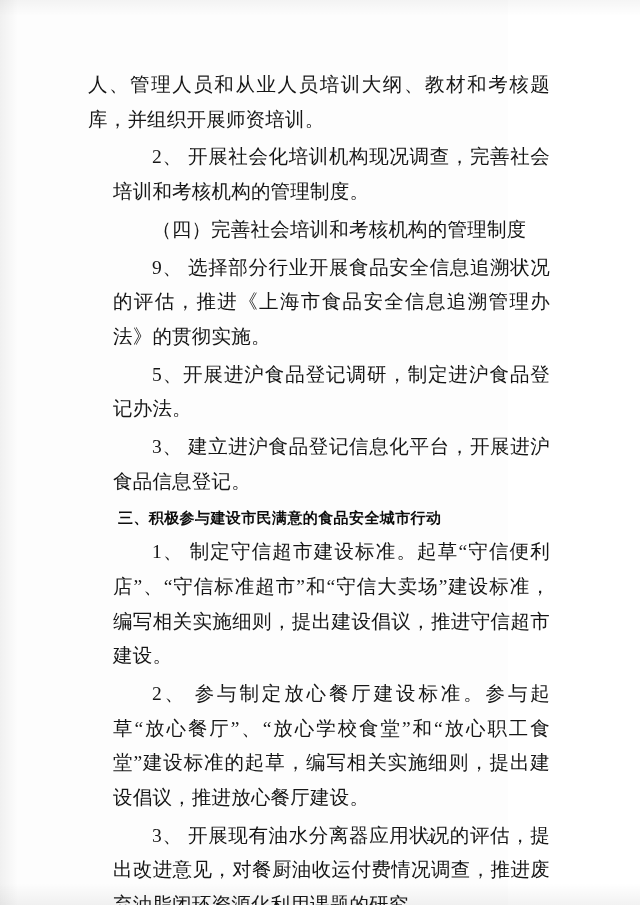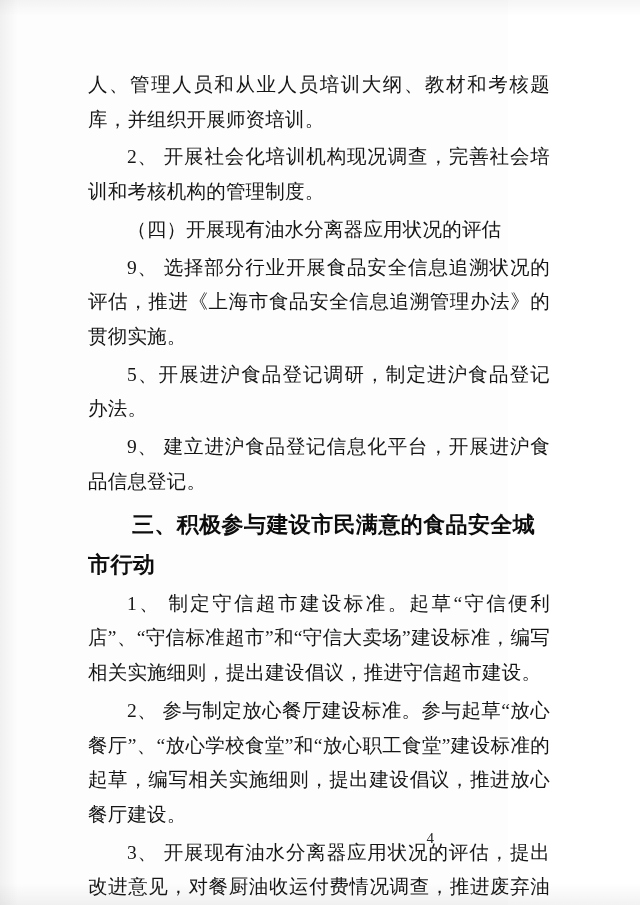--- a/index.html
+++ b/index.html
@@ -34,23 +34,24 @@
     font-size: 19.5px;
     line-height: 1.78;
     text-align: justify;
     text-justify: inter-ideograph;
     margin: 0 0 3px 0;
     letter-spacing: 0.2px;
     color: #161616;
   }
   .indent {
     text-indent: 2em;
+    margin-left: 25px;
   }
   .heading {
-    font-size: 22px;
+    font-size: 15px;
     line-height: 1.78;
     font-weight: bold;
     text-indent: 2em;
     margin: 6px 0 3px 0;
     letter-spacing: 0.4px;
     color: #0d0d0d;
   }
   .page-number {
     position: absolute;
     right: 74px;
@@ -86,24 +87,24 @@
 <body>
 
 <div class="page">
   <div class="edge-top"></div>
   <div class="edge-left"></div>
   <div class="edge-bottom"></div>
 
   <div class="page-inner">
     <p class="para">人、管理人员和从业人员培训大纲、教材和考核题库，并组织开展师资培训。</p>
     <p class="para indent">2、 开展社会化培训机构现况调查，完善社会培训和考核机构的管理制度。</p>
-    <p class="para indent">（四）开展现有油水分离器应用状况的评估</p>
+    <p class="para indent">（四）完善社会培训和考核机构的管理制度</p>
     <p class="para indent">9、 选择部分行业开展食品安全信息追溯状况的评估，推进《上海市食品安全信息追溯管理办法》的贯彻实施。</p>
     <p class="para indent">5、开展进沪食品登记调研，制定进沪食品登记办法。</p>
-    <p class="para indent">9、 建立进沪食品登记信息化平台，开展进沪食品信息登记。</p>
+    <p class="para indent">3、 建立进沪食品登记信息化平台，开展进沪食品信息登记。</p>
     <p class="heading">三、积极参与建设市民满意的食品安全城市行动</p>
     <p class="para indent">1、 制定守信超市建设标准。起草“守信便利店”、“守信标准超市”和“守信大卖场”建设标准，编写相关实施细则，提出建设倡议，推进守信超市建设。</p>
     <p class="para indent">2、 参与制定放心餐厅建设标准。参与起草“放心餐厅”、“放心学校食堂”和“放心职工食堂”建设标准的起草，编写相关实施细则，提出建设倡议，推进放心餐厅建设。</p>
     <p class="para indent">3、 开展现有油水分离器应用状况的评估，提出改进意见，对餐厨油收运付费情况调查，推进废弃油脂闭环资源化利用课题的研究。</p>
     <p class="para indent">4、 继续做好油水分离器检测材料、检测结果收集，并报市食安办上网公示工作。</p>
 
   </div>
 
   <div class="page-number">4</div>
 </div>

